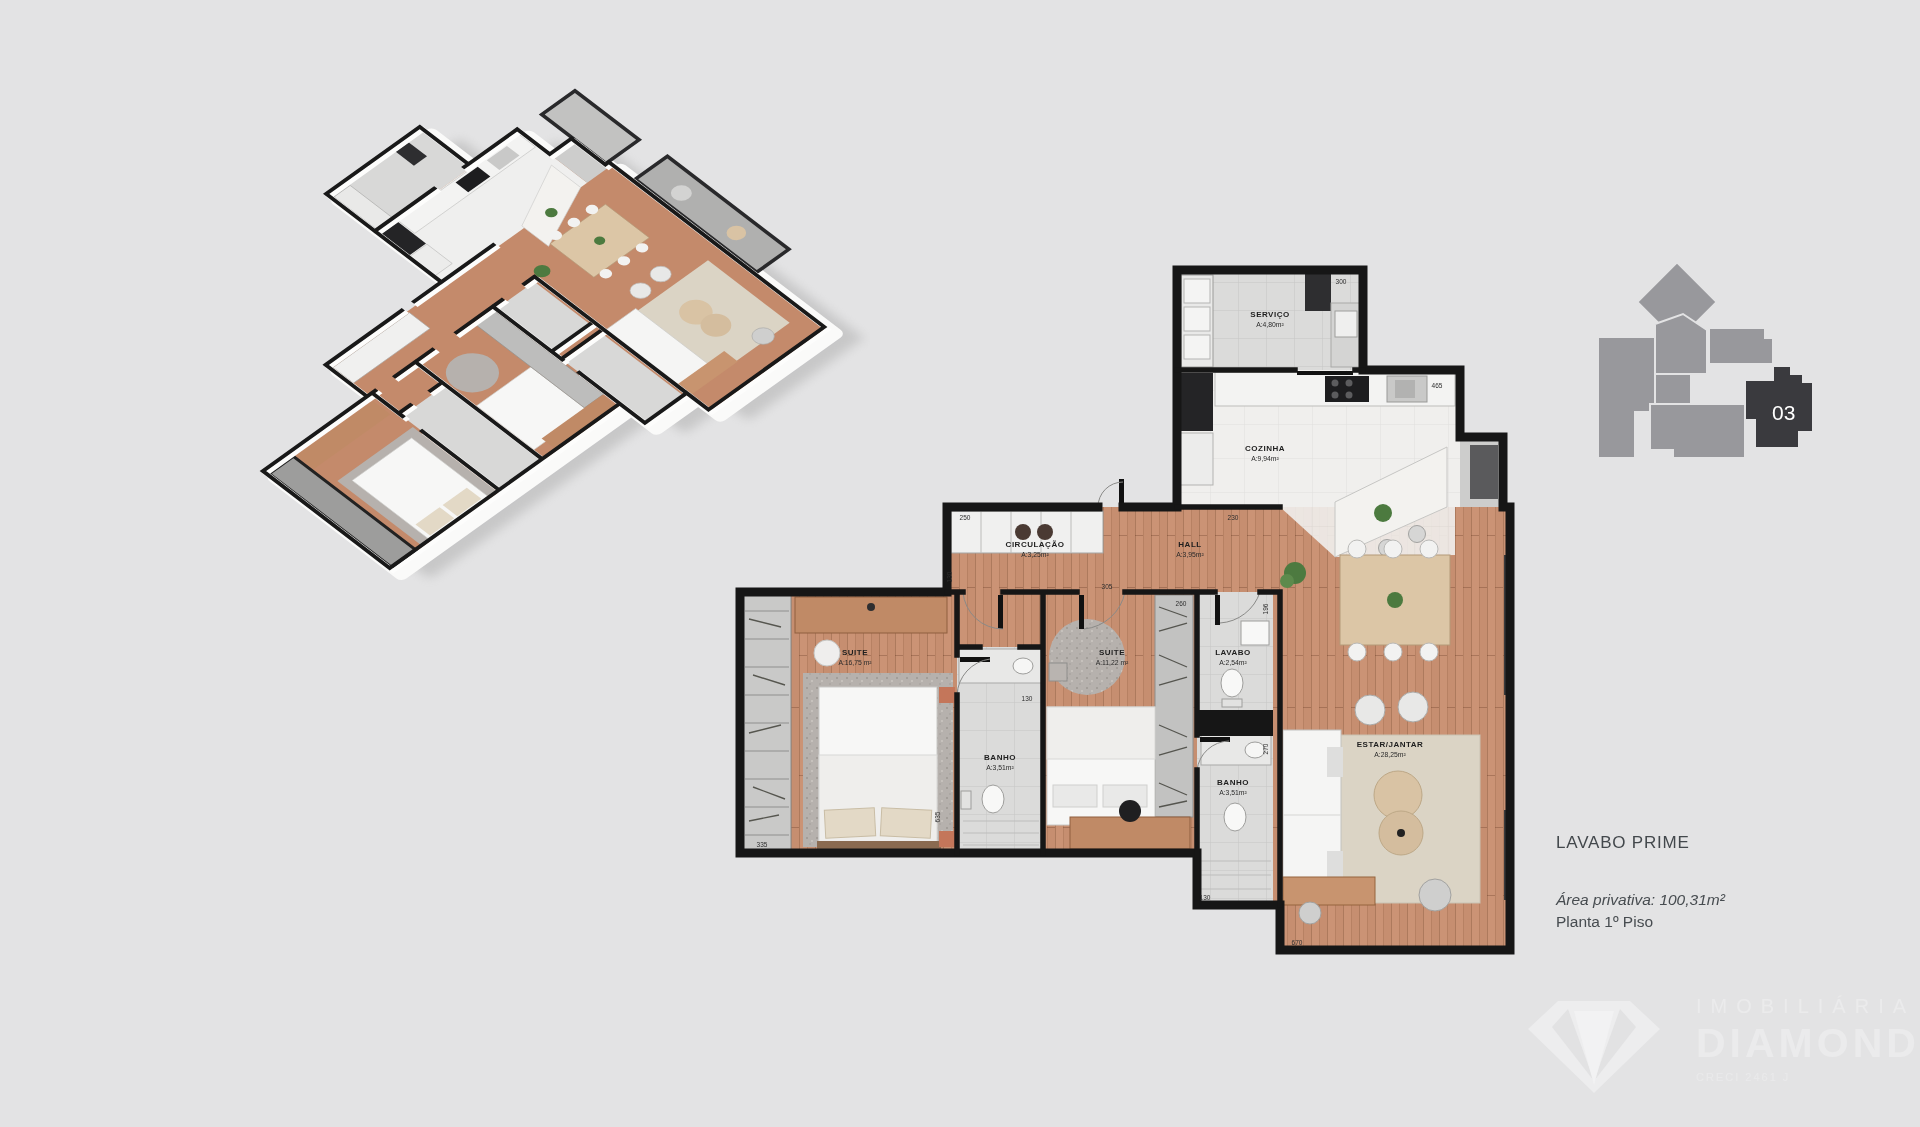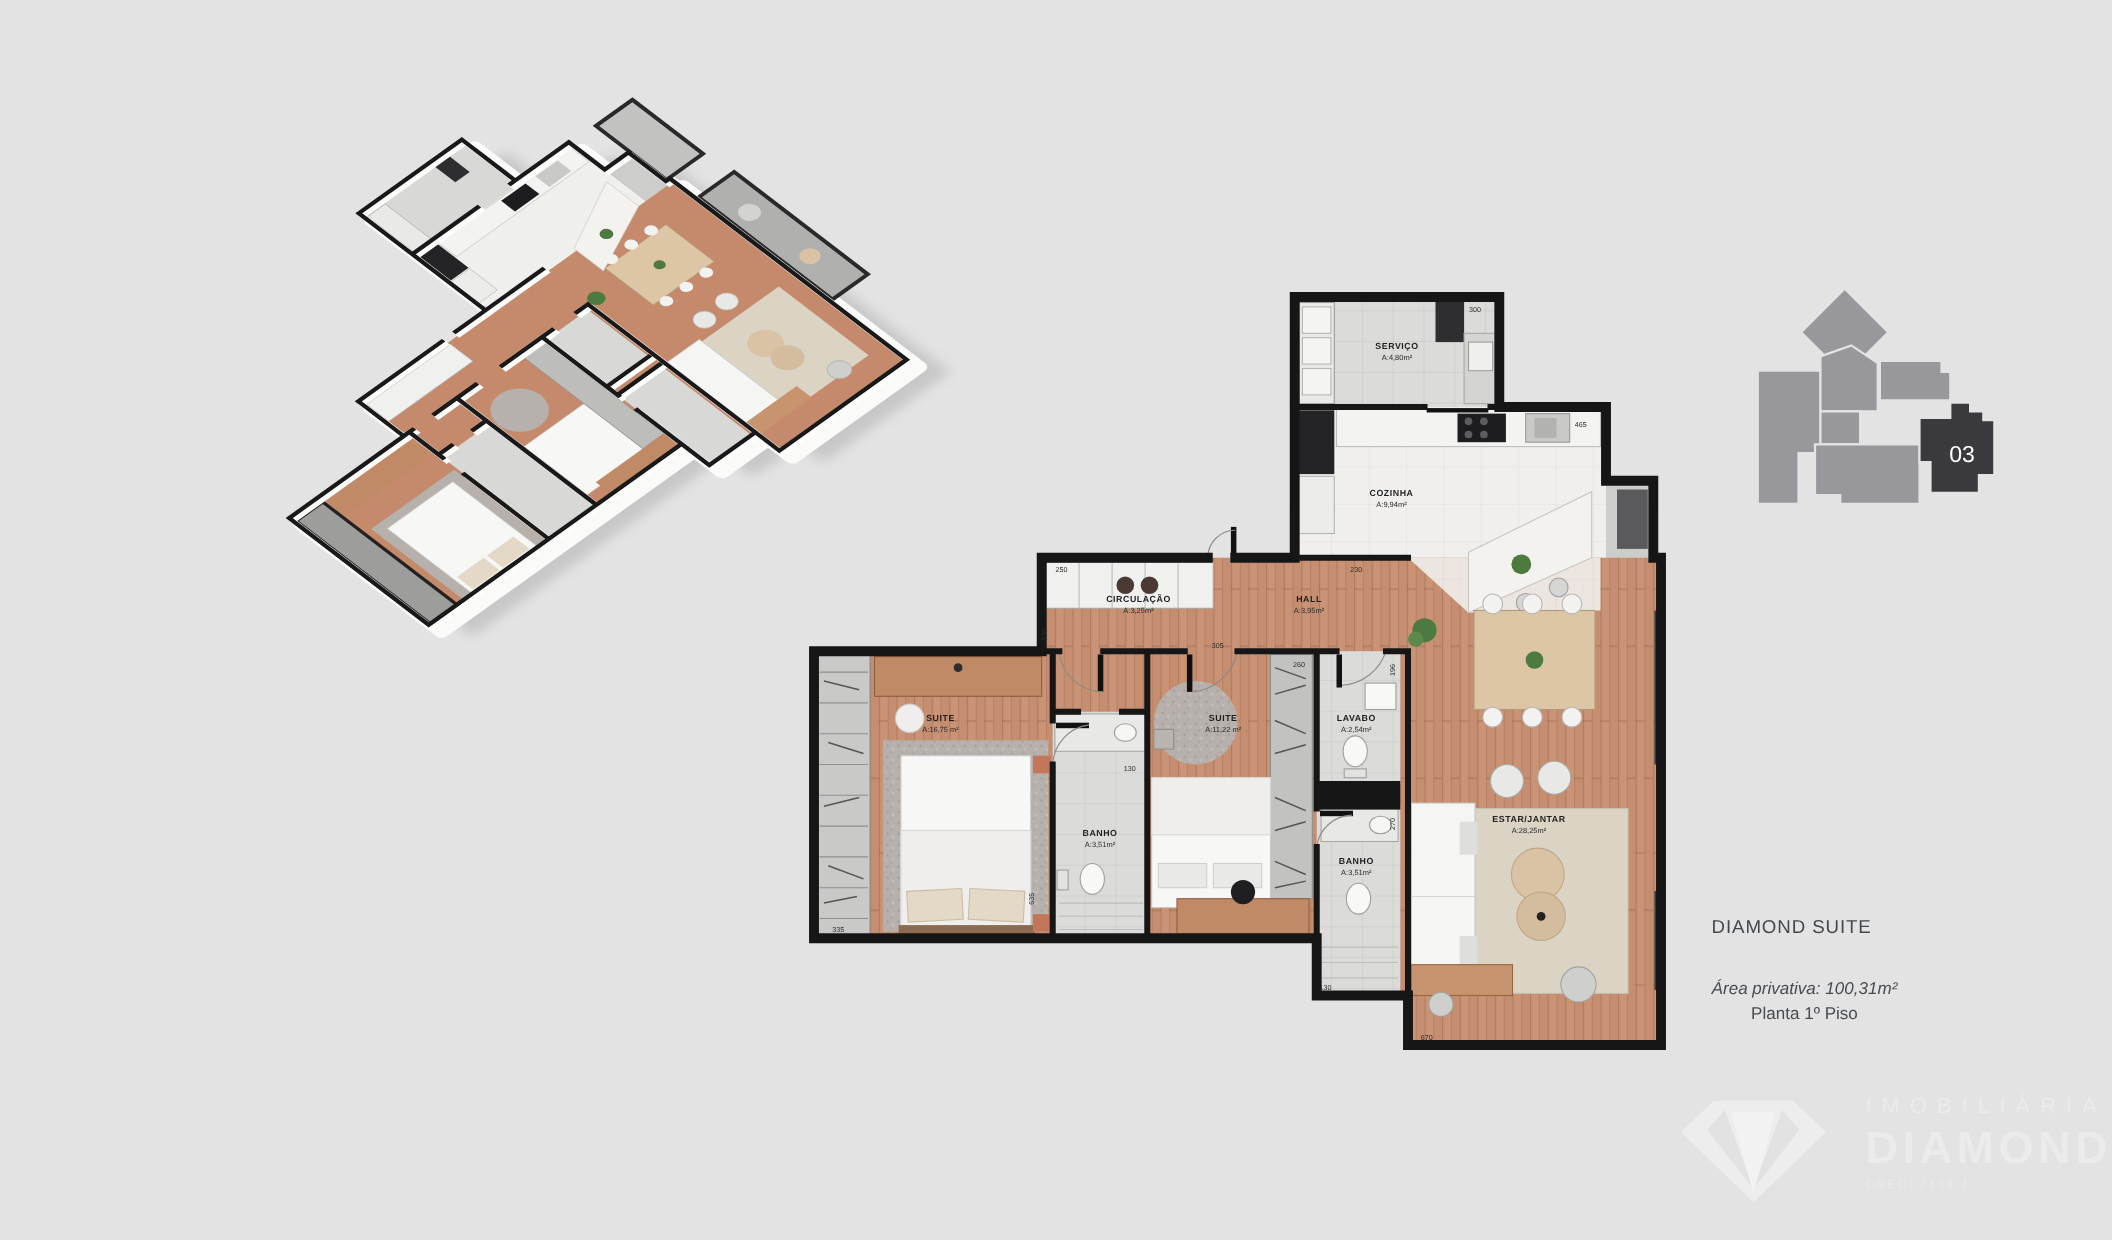--- a/index.html
+++ b/index.html
@@ -3,21 +3,21 @@
 <meta charset="utf-8">
 <style>
   html,body{margin:0;padding:0;}
   body{width:1920px;height:1127px;background:#e3e3e4;position:relative;overflow:hidden;
        font-family:"Liberation Sans", sans-serif;}
   .abs{position:absolute;}
   
   .info{left:1556px;top:833px;color:#474c50;}
   .info .title{font-size:17px;letter-spacing:.8px;font-weight:400;color:#43484c;}
   .info .l1{margin-top:38px;font-size:15.5px;font-style:italic;}
-  .info .l2{margin-top:4px;font-size:15.5px;text-align:center;}
+  .info .l2{margin-top:4px;font-size:15.5px;}
   
   .wm{left:1528px;top:995px;display:flex;align-items:flex-start;color:#ebebec;}
   .wm .txt{margin-left:36px;}
   .wm .t1{font-size:20px;letter-spacing:9px;font-weight:500;}
   .wm .t2{font-size:41px;letter-spacing:4px;font-weight:bold;margin-top:2px;}
   .wm .t3{font-size:11px;letter-spacing:2px;margin-top:4px;opacity:.85;}
   text{font-family:"Liberation Sans", sans-serif;}
   .rname{font-size:8px;font-weight:bold;letter-spacing:.5px;fill:#1e1e1e;text-anchor:middle;}
   .rarea{font-size:6.8px;fill:#2a2a2a;text-anchor:middle;}
   .dim{font-size:6.5px;fill:#2e2e2e;text-anchor:middle;}
@@ -367,21 +367,21 @@
     <polygon points="60,62 88,52 112,68 112,112 60,112"></polygon>
     <polygon points="114,66 170,66 170,76 178,76 178,102 114,102"></polygon>
     <polygon points="60,112 96,112 96,142 60,142"></polygon>
     <polygon points="55,142 150,142 150,196 78,196 78,188 55,188"></polygon>
   </g>
   <polygon points="150,118 178,118 178,104 196,104 196,112 208,112 208,120 218,120 218,170 204,170 204,186 160,186 160,158 150,158" fill="#3a3a3e" stroke="#e3e3e4" stroke-width="2"></polygon>
   <text class="kp-num" x="177" y="158">03</text>
 </svg>
 
 <div class="abs info">
-  <div class="title">DIAMOND SUITE</div>
+  <div class="title">LAVABO PRIME</div>
   <div class="l1">Área privativa: 100,31m²</div>
   <div class="l2">Planta 1º Piso</div>
 </div>
 
 <div class="abs wm">
   <svg width="132" height="100" viewBox="0 0 132 100">
     <polygon points="30,6 102,6 132,34 66,98 0,34" fill="#ededee"></polygon>
     <polygon points="40,14 66,86 24,32" fill="#e2e2e3"></polygon>
     <polygon points="92,14 66,86 108,32" fill="#e2e2e3"></polygon>
     <polygon points="46,16 86,16 66,90" fill="#f2f2f3"></polygon>

